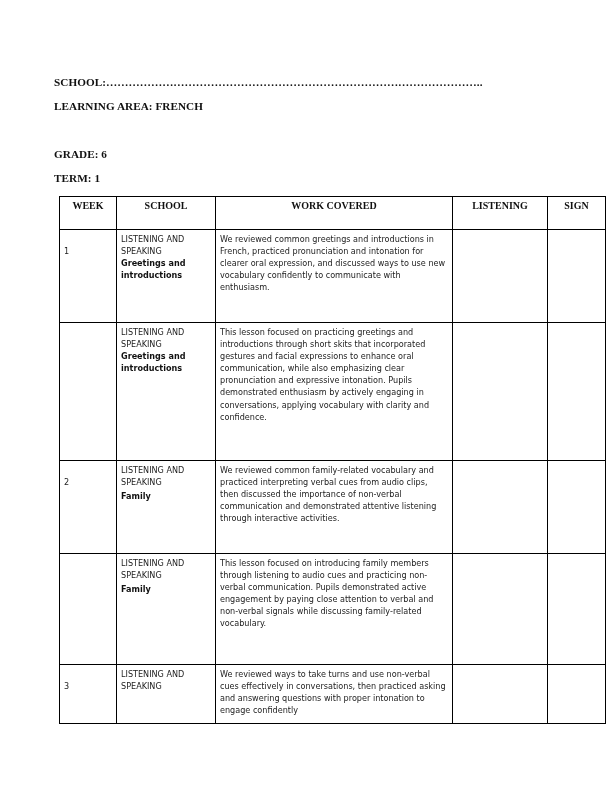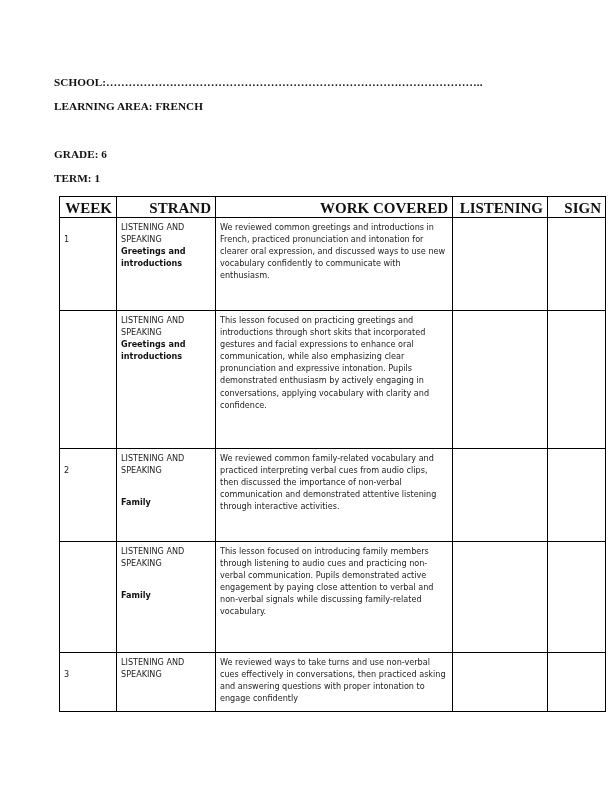--- a/index.html
+++ b/index.html
@@ -14,33 +14,33 @@
     table.record {
       position: absolute; left: 47px; top: 196px;
       border-collapse: collapse; table-layout: fixed;
       width: 546px;
     }
     table.record th, table.record td {
       border: 1px solid #000;
       vertical-align: top;
     }
     table.record th {
-      font-family: "Liberation Serif", serif; font-weight: bold; font-size: 15px;
-      text-align: right; height: 17px; padding: 3px 4px 0 4px; color: #111;
+      font-family: "Liberation Serif", serif; font-weight: bold; font-size: 10px;
+      text-align: center; height: 33px; padding: 3px 4px 0 4px; color: #111;
     }
     table.record td {
       font-family: "DejaVu Sans", sans-serif; font-size: 8.1px; line-height: 12.1px;
       color: #222; padding: 3px 4px 0 4px;
     }
     td.week { padding-left: 6px; }
     td.week span { display: block; }
     td.work { padding-left: 22px; padding-right: 4px; }
     .strand-main { display: block; }
     .strand-sub { display: block; font-weight: bold; color: #111; }
-    .strand-sub.gap { margin-top: 20px; }
+    .strand-sub.gap { margin-top: 2px; }
   </style>
 </head>
 <body>
 
 <div class="page">
 
   <div class="hdr-line" style="top:76px;">SCHOOL:………………………………………………………………………………………..</div>
   <div class="hdr-line" style="top:100px;">LEARNING AREA: FRENCH</div>
   <div class="hdr-line" style="top:148px;">GRADE: 6</div>
   <div class="hdr-line" style="top:172px;">TERM: 1</div>
@@ -49,21 +49,21 @@
     <colgroup>
       <col style="width:57px">
       <col style="width:99px">
       <col style="width:237px">
       <col style="width:95px">
       <col style="width:58px">
     </colgroup>
     <thead>
       <tr>
         <th>WEEK</th>
-        <th>STRAND</th>
+        <th>SCHOOL</th>
         <th>WORK COVERED</th>
         <th>LISTENING</th>
         <th>SIGN</th>
       </tr>
     </thead>
     <tbody>
 
       <tr style="height:93px;">
         <td class="week">
             <span style="margin-top:12px;">1</span>

